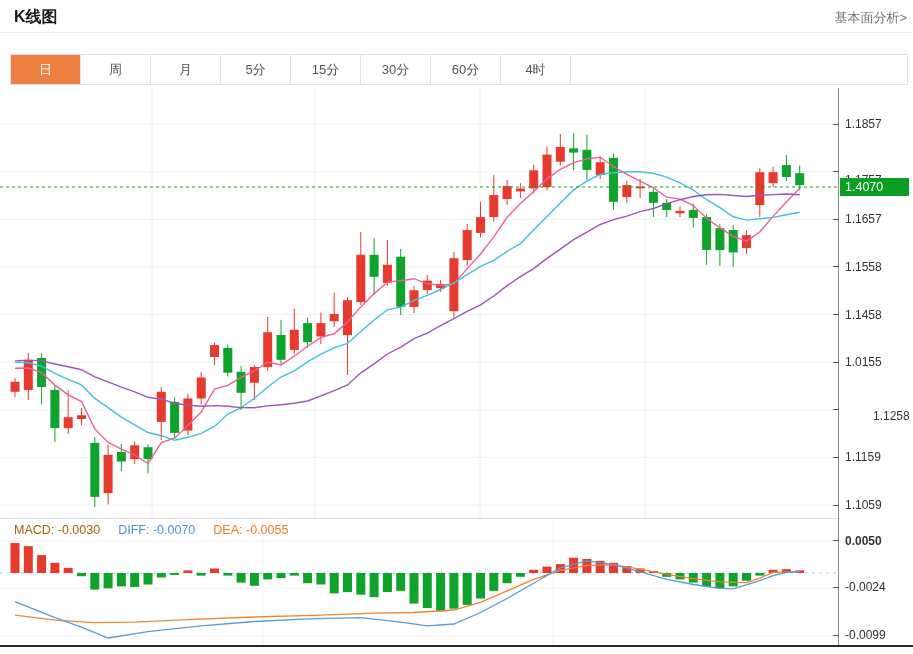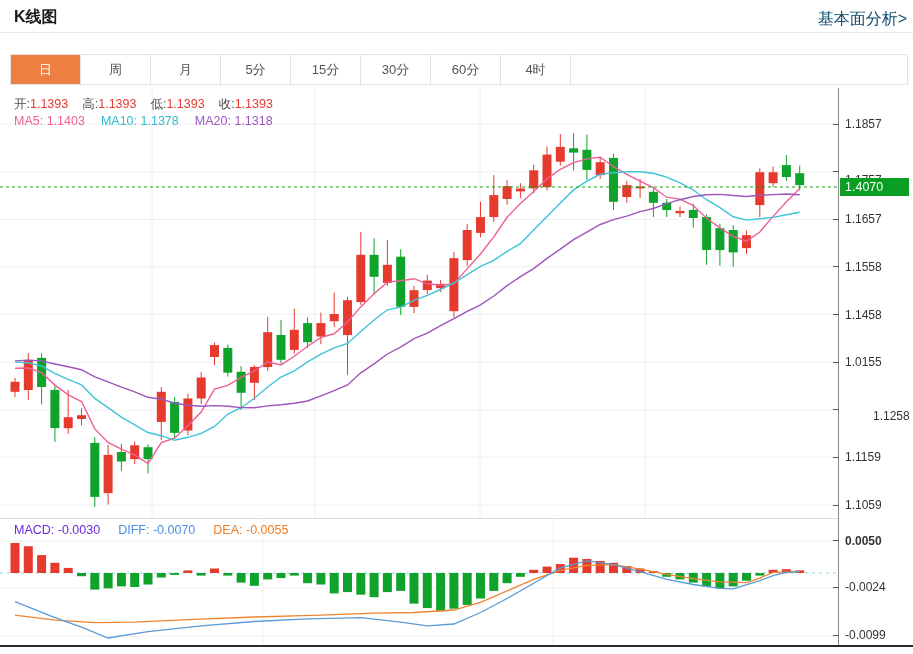--- a/index.html
+++ b/index.html
@@ -1,39 +1,39 @@
 <!DOCTYPE html>
 <html><head>
 <meta charset="utf-8">
 <style>
   html,body{margin:0;padding:0;background:#fff;}
   .app{position:relative;width:913px;height:654px;background:#fff;overflow:hidden;
        font-family:"Liberation Sans","DejaVu Sans",sans-serif;}
   .title{position:absolute;left:14px;top:7px;font-size:16px;font-weight:bold;color:#1a1a1a;}
-  .toplink{position:absolute;right:6px;top:9px;font-size:16px;color:#0c4a6e;text-decoration:none;cursor:pointer;}
+  .toplink{position:absolute;right:6px;top:9px;font-size:13px;color:#737373;text-decoration:none;cursor:pointer;}
   .hrule{position:absolute;left:0;top:32px;width:913px;height:1px;background:#eaeaea;}
   .tabbar{position:absolute;left:10px;top:54px;width:898px;height:31px;border:1px solid #e2e2e2;
           box-sizing:border-box;display:flex;background:#fff;}
   .tab{width:70px;text-align:center;line-height:29px;font-size:13px;color:#555;
        border-right:1px solid #e2e2e2;cursor:pointer;box-sizing:border-box;}
   .tab.active{background:#ee7f42;color:#fff;}
   .tab-fill{flex:1;}
   .chartwrap{position:absolute;left:0;top:88px;width:838px;height:430px;}
   .macdwrap{position:absolute;left:0;top:518px;width:838px;height:129px;border-top:1px solid #ddd;}
   svg{display:block;}
   .ohlcrow{position:absolute;left:14px;top:96px;font-size:12.5px;color:#4d4d4d;white-space:nowrap;}
   .ohlcrow .lab{color:#4d4d4d;}
   .ohlcrow .val{color:#e8392f;margin-right:14px;}
   .marow{position:absolute;left:14px;top:114px;font-size:12.5px;white-space:nowrap;}
   .ma5{color:#ef5f96;margin-right:16px;}
   .ma10{color:#2cbccf;margin-right:16px;}
   .ma20{color:#9d55be;}
   .macdrow{position:absolute;left:14px;top:523px;font-size:12.5px;white-space:nowrap;}
   .mval{margin-right:18px;}
-  .c-macd{color:#6d28d9;}
+  .c-macd{color:#a16207;}
   .c-diff{color:#4a90e2;}
   .c-dea{color:#f07d21;}
   .vaxis{position:absolute;left:838px;top:88px;width:1px;height:558px;background:#8a8a8a;}
   .axlab{position:absolute;left:845px;font-size:12px;color:#333;line-height:16px;}
   .axtick{position:absolute;left:833px;width:6px;height:1px;background:#555;}
   .pricebadge{position:absolute;left:840px;top:178px;width:69px;height:18px;background:#0a9e23;
               color:#fff;font-size:12.5px;line-height:18px;padding-left:5px;box-sizing:border-box;}
   .botline{position:absolute;left:0;top:645px;width:913px;height:2px;background:#2a2a2a;}
 </style>
 </head>
@@ -191,27 +191,21 @@
         <rect x="781.9" y="77.1" width="9" height="11.9" fill="#0fa32b"></rect>
         <line x1="799.7" y1="77.5" x2="799.7" y2="102.4" stroke="#0fa32b" stroke-width="1"></line>
         <rect x="795.2" y="85.2" width="9" height="11.9" fill="#0fa32b"></rect>
         <polyline points="15.0,280.3 28.3,280.0 41.6,284.7 54.9,297.1 68.2,306.8 81.5,313.5 94.8,340.9 108.1,354.5 121.4,361.1 134.7,366.8 148.0,375.6 161.3,354.6 174.6,350.2 187.9,337.6 201.2,324.0 214.5,301.2 227.8,297.4 241.1,289.3 254.4,283.0 267.7,274.0 281.0,276.9 294.3,268.3 307.6,258.2 320.9,249.4 334.2,245.8 347.5,233.9 360.8,218.9 374.1,205.8 387.4,194.1 400.7,192.7 414.0,190.7 427.3,195.8 440.6,197.3 453.9,195.9 467.2,180.6 480.5,166.0 493.8,148.9 507.1,129.3 520.4,115.4 533.7,103.4 547.0,90.9 560.3,81.3 573.6,74.6 586.9,70.9 600.2,69.2 613.5,78.7 626.8,86.3 640.1,93.1 653.4,99.7 666.7,109.2 680.0,111.1 693.3,117.6 706.6,130.3 719.9,139.8 733.2,148.3 746.5,153.2 759.8,144.0 773.1,128.4 786.4,113.8 799.7,100.4" fill="none" stroke="#ef5f96" stroke-width="1.4"></polyline>
         <polyline points="15.0,274.1 28.3,274.8 41.6,278.1 54.9,285.3 68.2,291.3 81.5,296.9 94.8,310.4 108.1,319.6 121.4,329.1 134.7,336.8 148.0,344.5 161.3,347.7 174.6,352.3 187.9,349.3 201.2,345.4 214.5,338.4 227.8,326.0 241.1,319.7 254.4,310.3 267.7,299.0 281.0,289.0 294.3,282.8 307.6,273.8 320.9,266.2 334.2,259.9 347.5,255.4 360.8,243.6 374.1,232.0 387.4,221.8 400.7,219.2 414.0,212.3 427.3,207.4 440.6,201.5 453.9,195.0 467.2,186.6 480.5,178.3 493.8,172.4 507.1,163.3 520.4,155.6 533.7,142.0 547.0,128.4 560.3,115.1 573.6,101.9 586.9,93.1 600.2,86.3 613.5,84.8 626.8,83.8 640.1,83.8 653.4,85.3 666.7,89.2 680.0,94.9 693.3,102.0 706.6,111.7 719.9,119.7 733.2,128.8 746.5,132.1 759.8,130.8 773.1,129.4 786.4,126.8 799.7,124.3" fill="none" stroke="#3fc3d8" stroke-width="1.4"></polyline>
         <polyline points="15.0,272.9 28.3,272.1 41.6,272.9 54.9,276.0 68.2,278.8 81.5,281.7 94.8,288.8 108.1,293.8 121.4,299.2 134.7,303.9 148.0,309.3 161.3,311.2 174.6,315.2 187.9,317.3 201.2,318.3 214.5,317.6 227.8,318.2 241.1,319.6 254.4,319.7 267.7,317.9 281.0,316.8 294.3,315.3 307.6,313.0 320.9,307.8 334.2,302.6 347.5,296.9 360.8,284.8 374.1,275.9 387.4,266.0 400.7,259.1 414.0,250.7 427.3,245.1 440.6,237.6 453.9,230.6 467.2,223.3 480.5,216.9 493.8,208.0 507.1,197.6 520.4,188.7 533.7,180.6 547.0,170.4 560.3,161.2 573.6,151.7 586.9,144.1 600.2,136.5 613.5,131.6 626.8,128.1 640.1,123.6 653.4,120.5 666.7,115.6 680.0,111.7 693.3,108.5 706.6,106.8 719.9,106.4 733.2,107.5 746.5,108.5 759.8,107.3 773.1,106.6 786.4,106.0 799.7,106.8" fill="none" stroke="#9d55be" stroke-width="1.4"></polyline>
         <line x1="0" y1="99.0" x2="838" y2="99.0" stroke="#18a018" stroke-width="1" stroke-dasharray="3,3"></line>
       </svg>
   </div>
 
-  <div class="ohlcrow">
-    <span class="lab">开:</span><span class="val">1.1393</span><span class="lab">高:</span><span class="val">1.1393</span><span class="lab">低:</span><span class="val">1.1393</span><span class="lab">收:</span><span class="val">1.1393</span>
-  </div>
-
-  <div class="marow">
-    <span class="ma5"><span>MA5:</span> <span>1.1403</span></span><span class="ma10"><span>MA10:</span> <span>1.1378</span></span><span class="ma20"><span>MA20:</span> <span>1.1318</span></span>
-  </div>
+
 
   <div class="macdwrap">
     <svg id="macdsvg" width="838" height="128">
         <line x1="0" y1="22.1" x2="838" y2="22.1" stroke="#f0f0f0"></line>
         <line x1="0" y1="69.3" x2="838" y2="69.3" stroke="#f0f0f0"></line>
         <line x1="0" y1="117.1" x2="838" y2="117.1" stroke="#f0f0f0"></line>
         <line x1="263" y1="0" x2="263" y2="128" stroke="#f0f0f0"></line>
         <line x1="553" y1="0" x2="553" y2="128" stroke="#f0f0f0"></line>
         <line x1="0" y1="54" x2="838" y2="54" stroke="#8fd8ea" stroke-width="1" stroke-dasharray="3,4"></line>
         <rect x="10.5" y="24.0" width="9" height="30.0" fill="#e63a2e"></rect>

